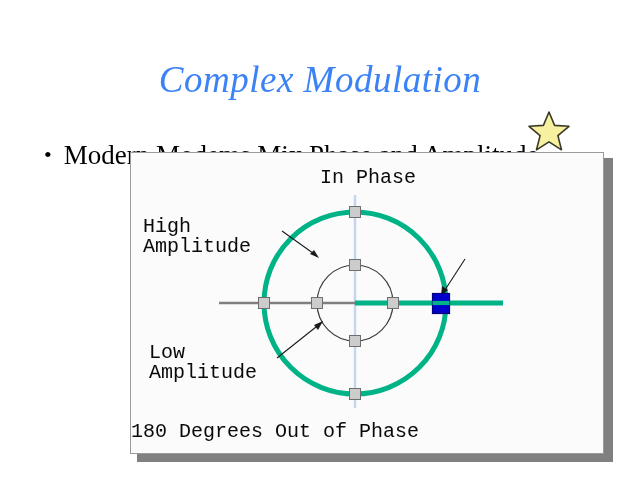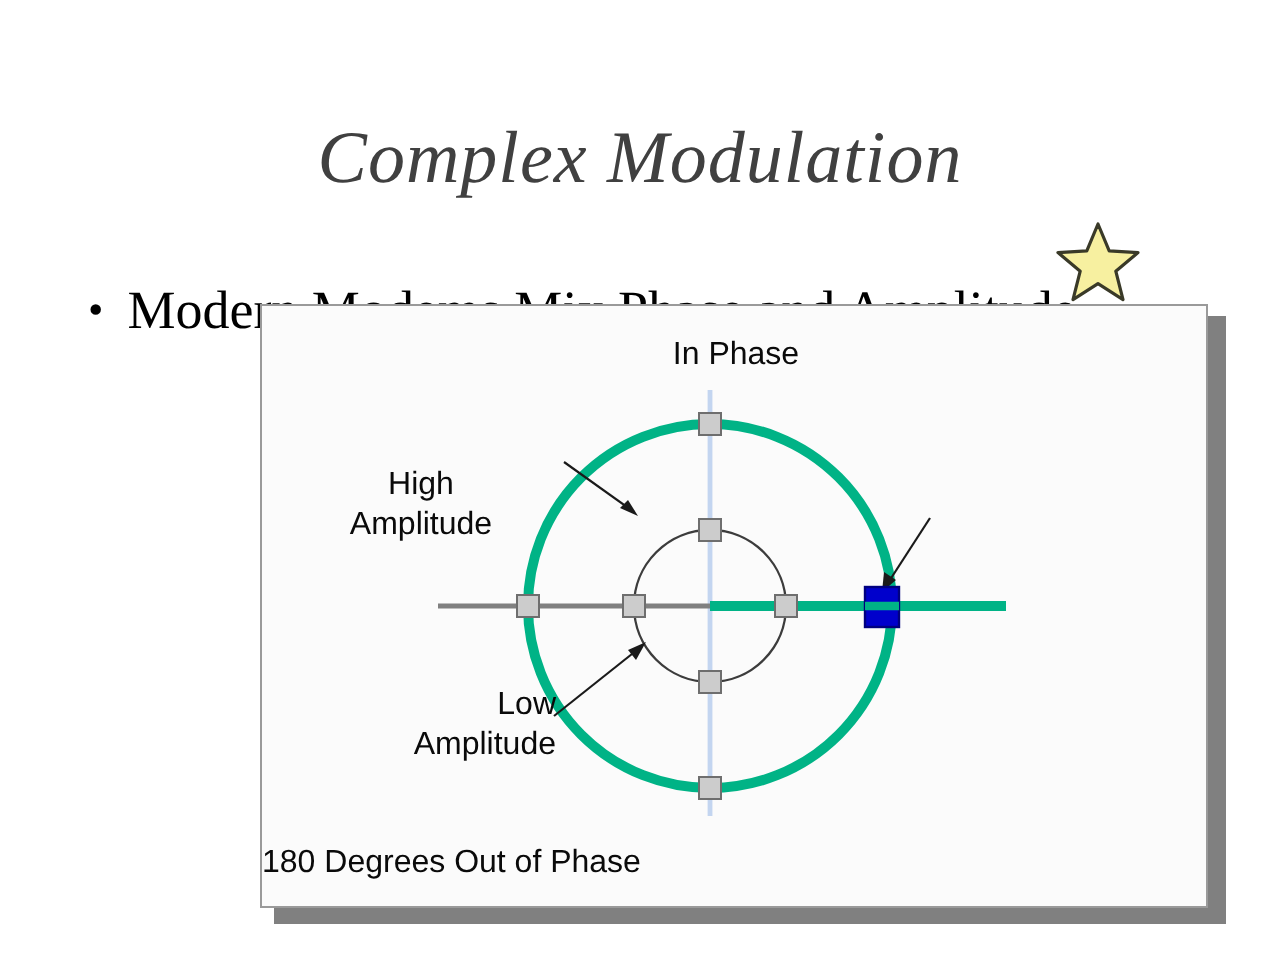--- a/index.html
+++ b/index.html
@@ -21,21 +21,21 @@
   #slide-title {
     position: absolute;
     left: 0;
     top: 58px;
     width: 640px;
     text-align: center;
     font-family: "Liberation Serif", serif;
     font-style: italic;
     font-size: 37px;
     line-height: 44px;
-    color: #404040;
+    color: #3b82f6;
     letter-spacing: 0.5px;
     white-space: nowrap;
   }
 
   
   #bullet-row {
     position: absolute;
     left: 44px;
     top: 138px;
     width: 580px;
@@ -81,49 +81,49 @@
     height: 302px;
     background: #fbfbfb;
     border: 1px solid #9a9a9a;
     box-sizing: border-box;
     overflow: hidden;
   }
 
   
   .diagram-label {
     position: absolute;
-    font-family: Liberation Sans, sans-serif;
-    font-size: 16px;
+    font-family: Liberation Mono, monospace;
+    font-size: 20px;
     line-height: 20px;
     color: #0a0a0a;
     white-space: pre;
   }
   #label-in-phase {
     left: 0;
     top: 15px;
     width: 474px;
     text-align: center;
   }
   #label-180 {
     left: 0;
     top: 269px;
     width: 474px;
     text-align: left;
   }
   #label-high-amplitude {
     left: 12px;
-    top: 80px;
+    top: 64px;
     width: 135px;
-    text-align: center;
+    text-align: left;
   }
   #label-low-amplitude {
-    left: 4px;
+    left: 18px;
     top: 190px;
     width: 143px;
-    text-align: right;
+    text-align: left;
   }
   #label-90-degrees {
     left: 320px;
     top: 54px;
     width: 160px;
     text-align: left;
   }
 
   
   #diagram-svg {

